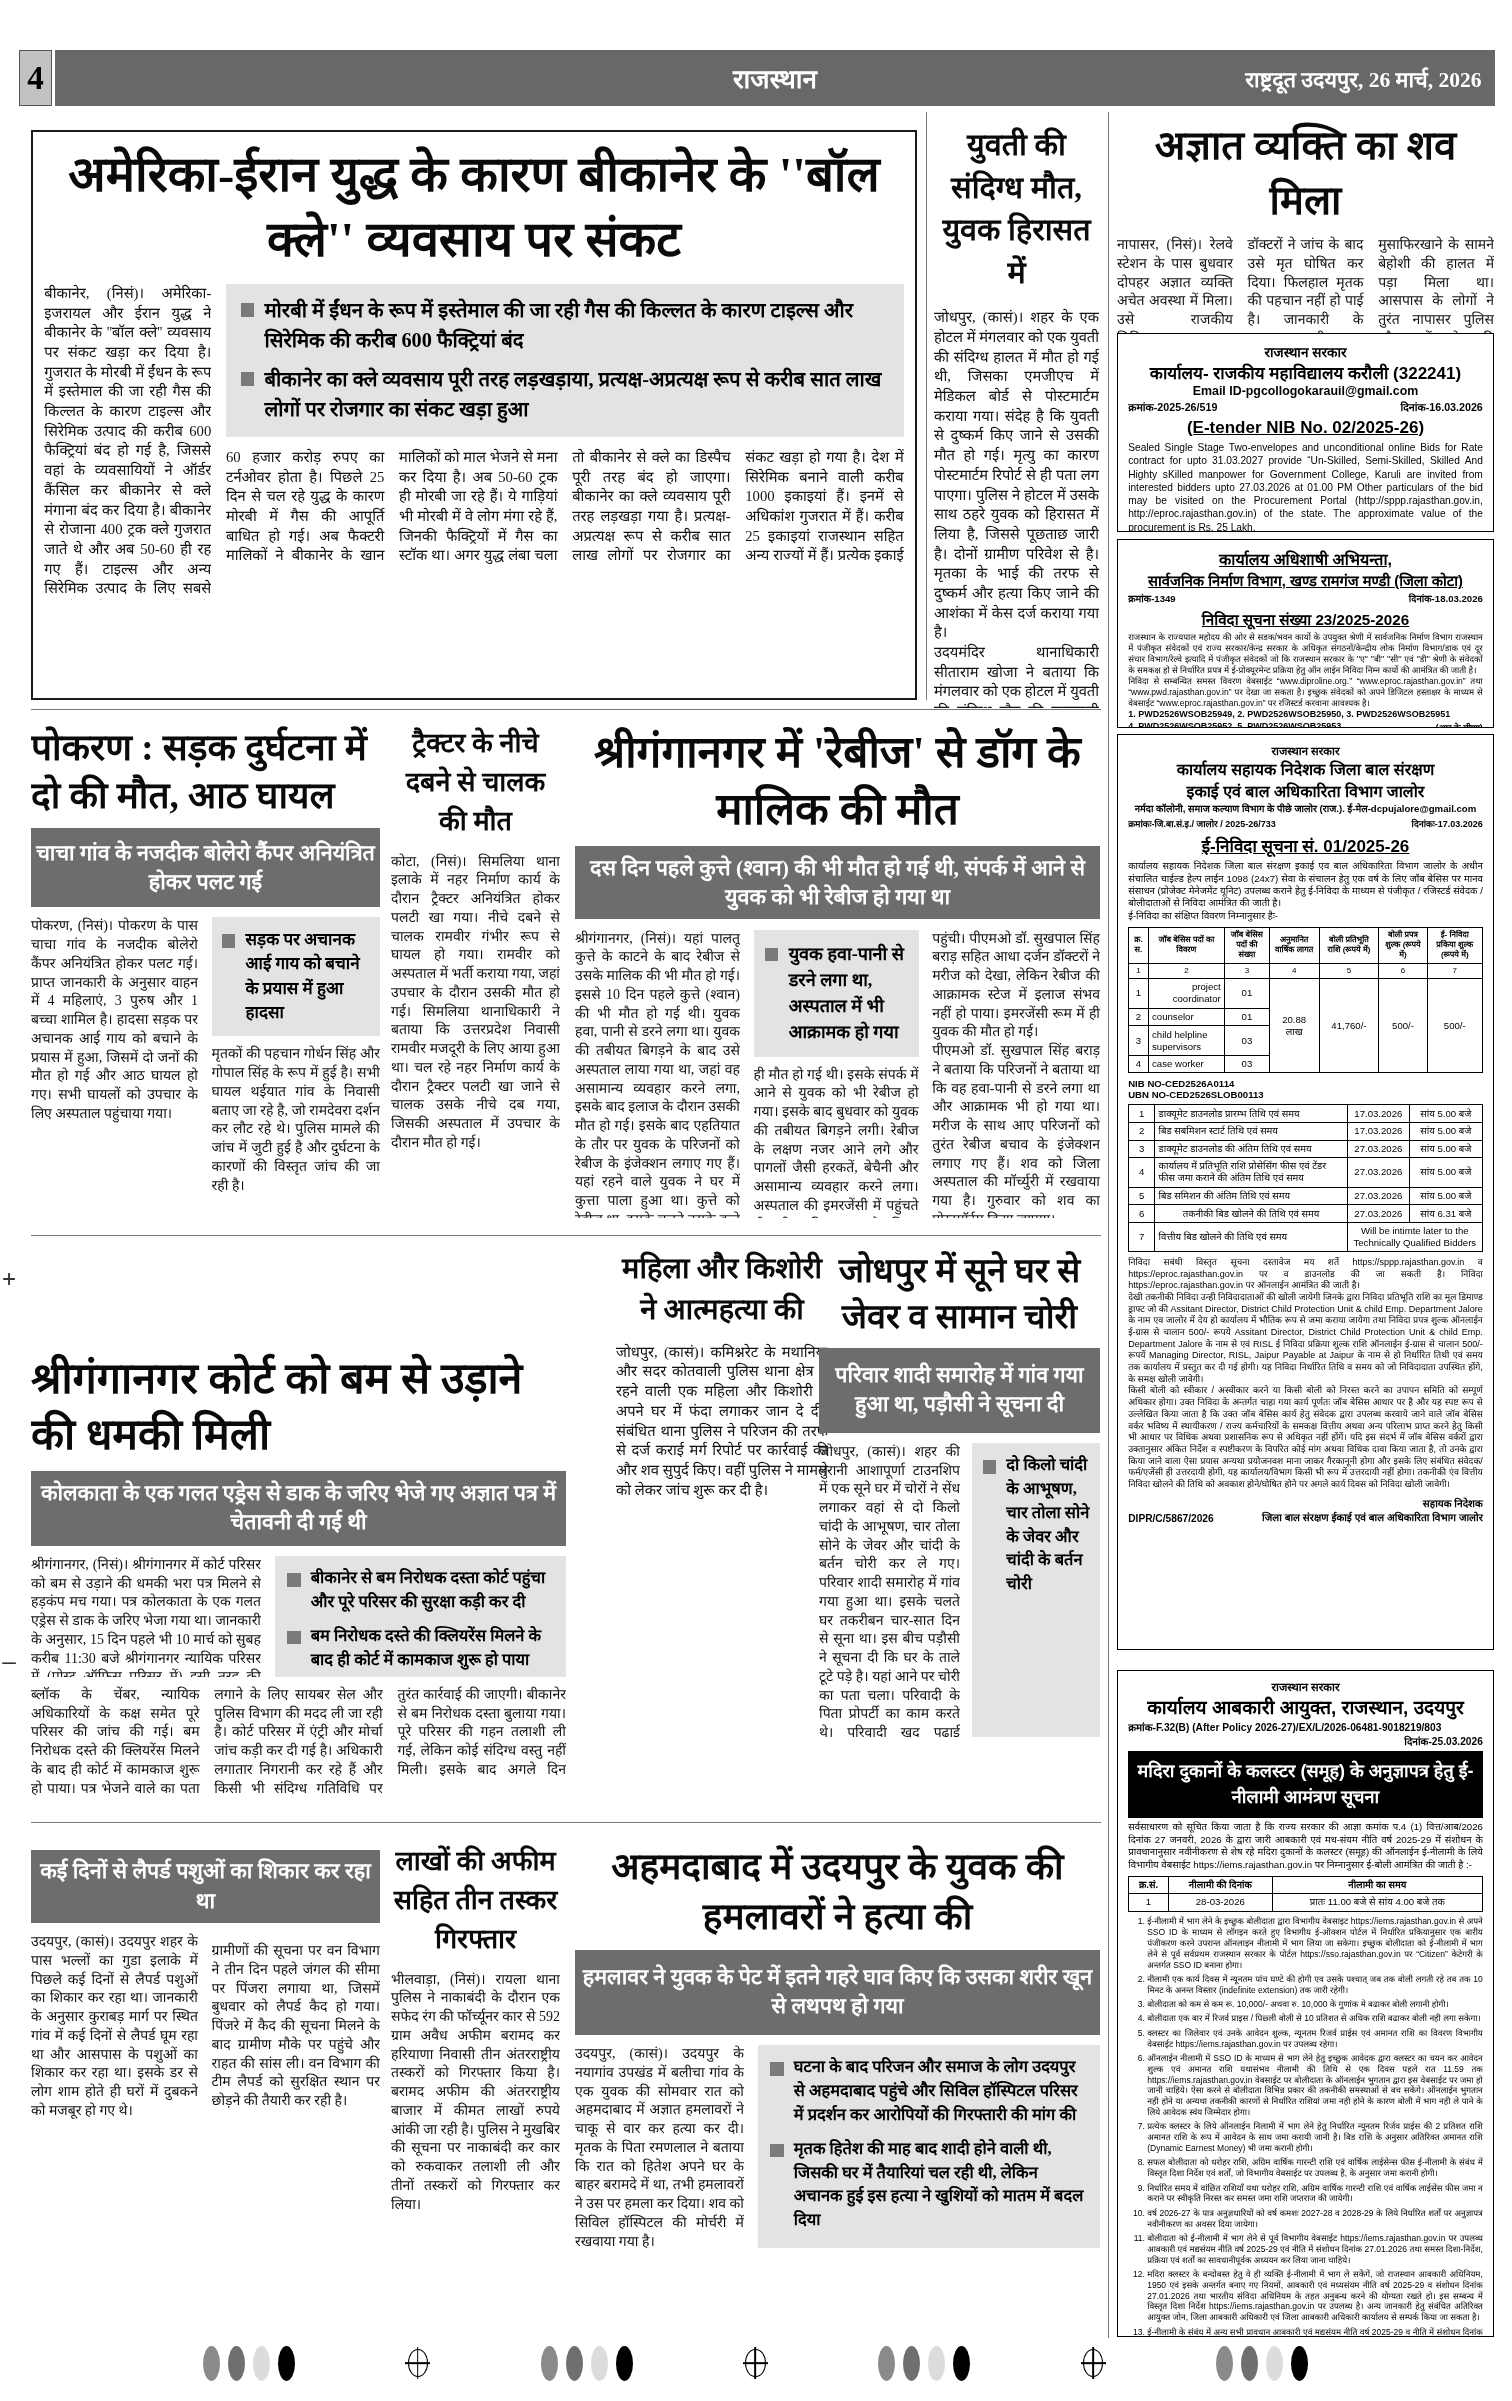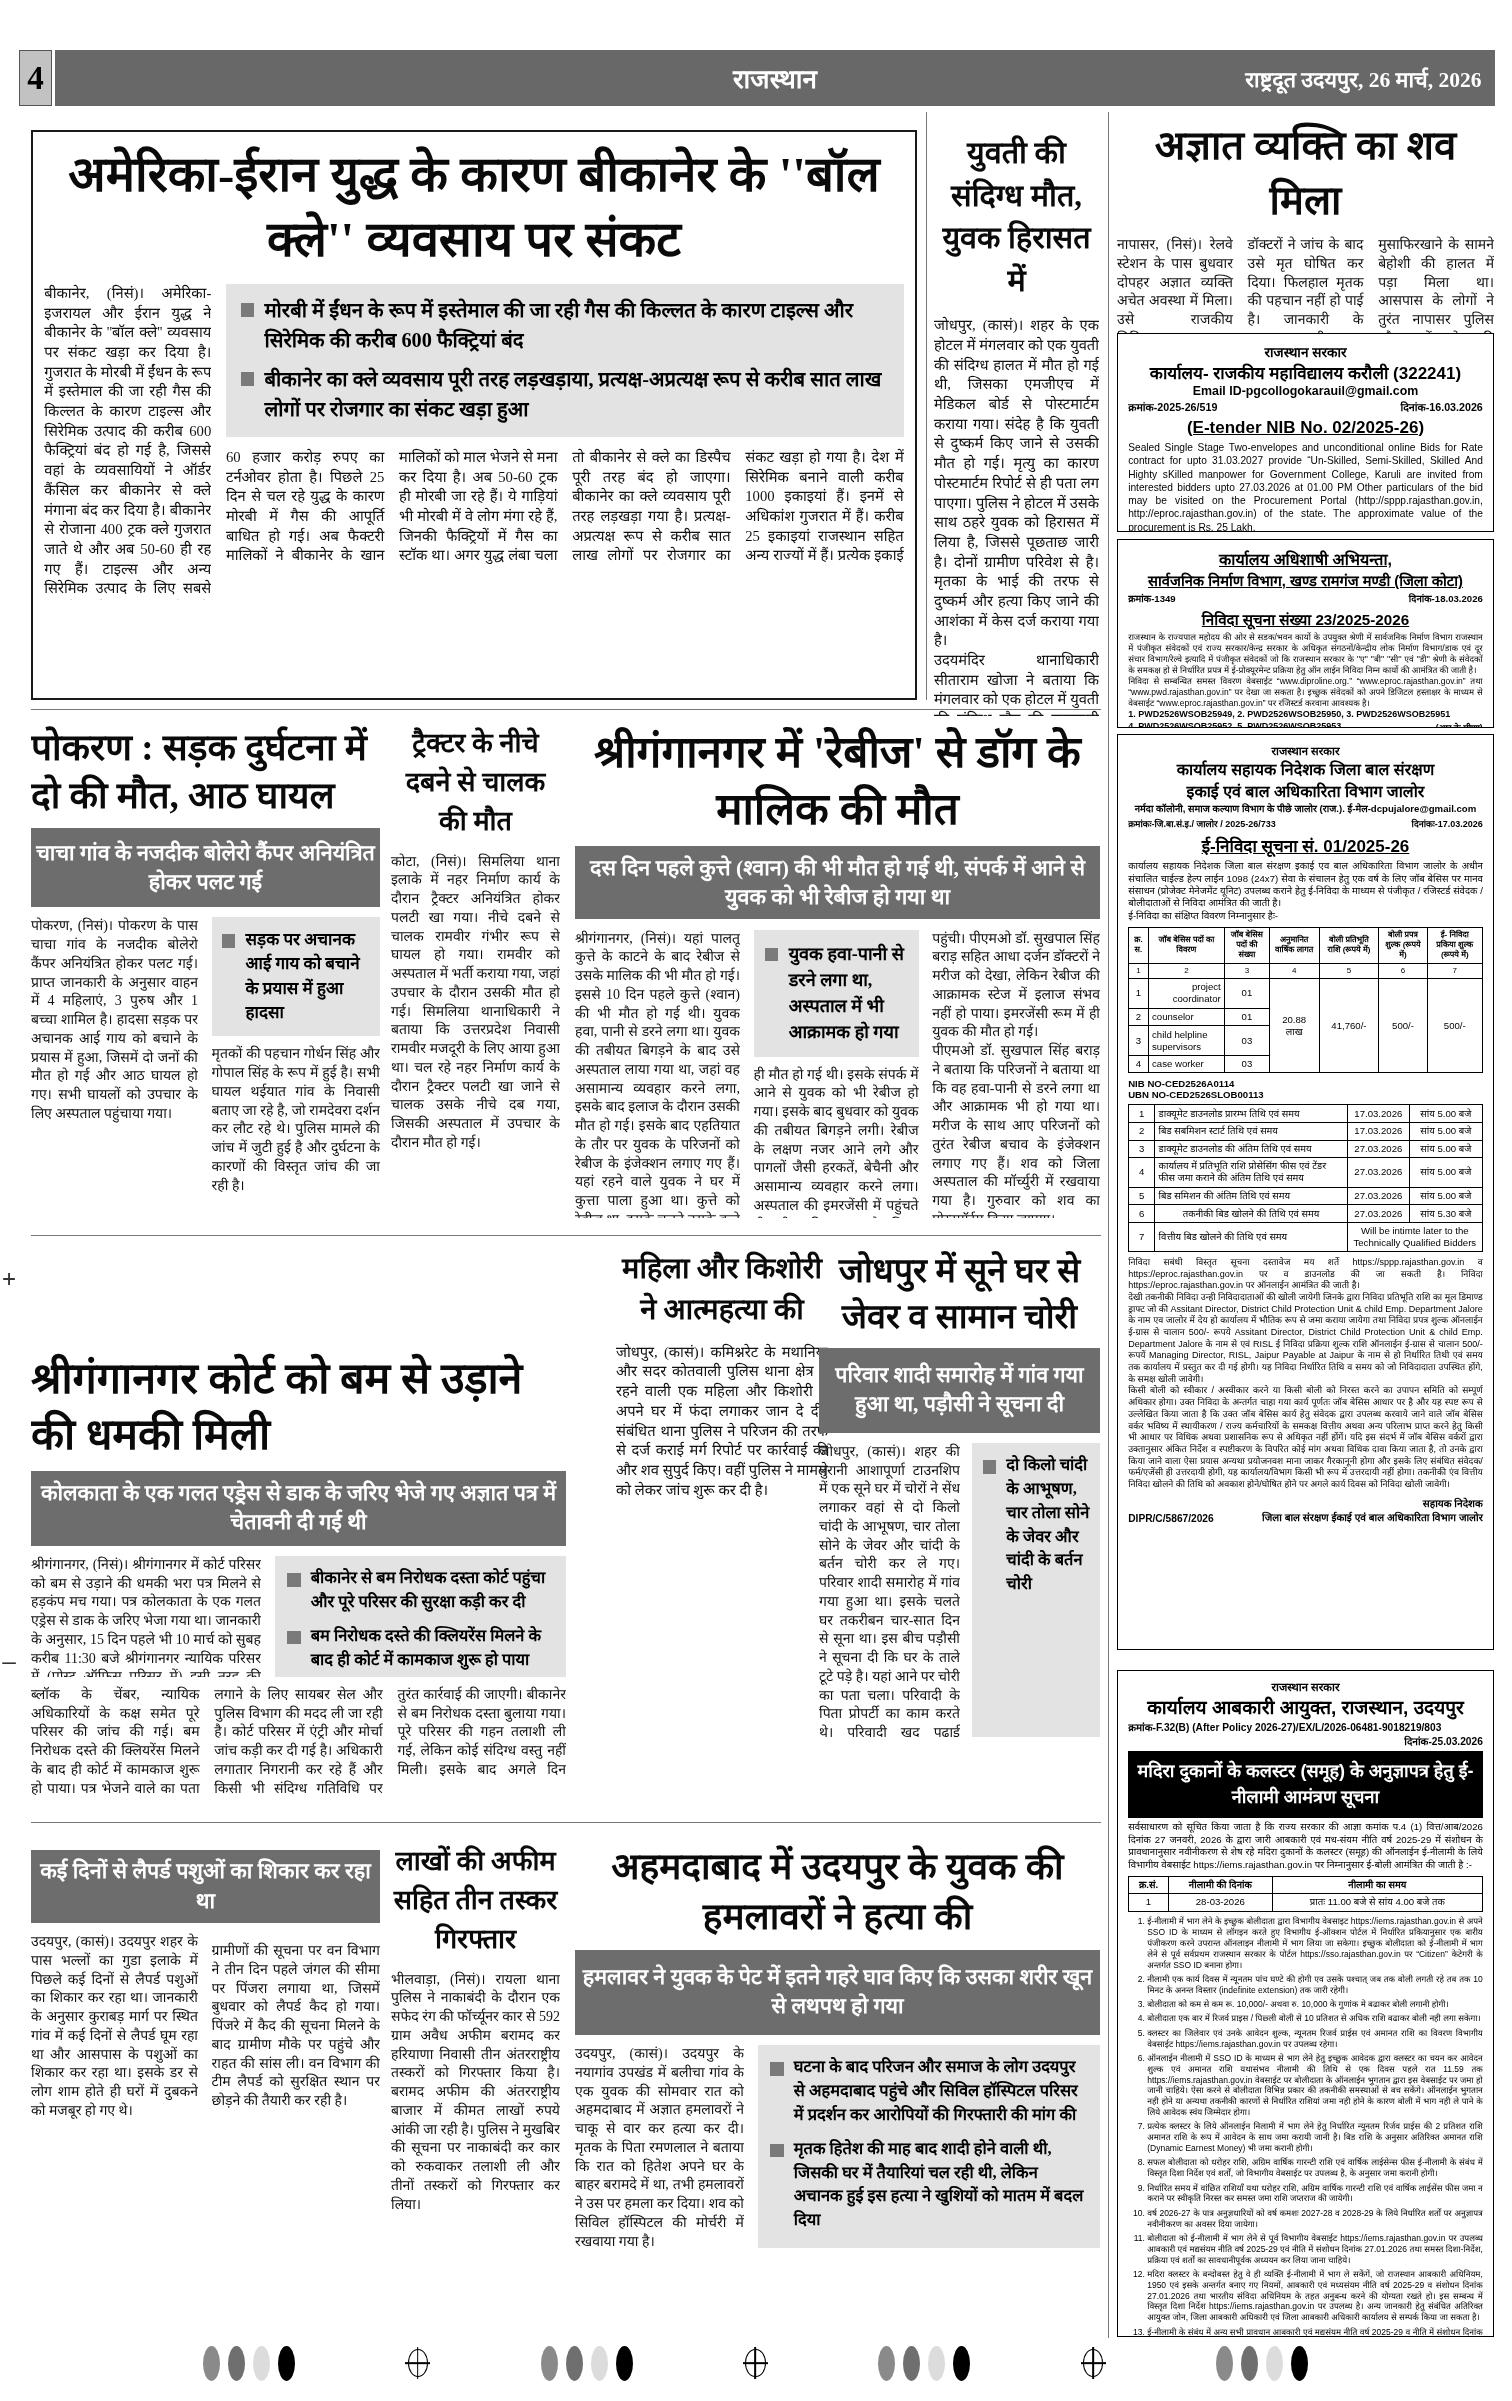--- a/index.html
+++ b/index.html
@@ -94,21 +94,21 @@
             <div class="itm">
               <span class="sq"></span>
               <span>बीकानेर का क्ले व्यवसाय पूरी तरह लड़खड़ाया, प्रत्यक्ष-अप्रत्यक्ष रूप से करीब सात लाख लोगों पर रोजगार का संकट खड़ा हुआ</span>
             </div>
           </div>
         <div class="body cols4" style="font-size:14.7px; height:129px; margin-top:11.3px;">60 हजार करोड़ रुपए का टर्नओवर होता है। पिछले 25 दिन से चल रहे युद्ध के कारण मोरबी में गैस की आपूर्ति बाधित हो गई। अब फैक्टरी मालिकों ने बीकानेर के खान मालिकों को माल भेजने से मना कर दिया है। अब 50-60 ट्रक ही मोरबी जा रहे हैं। ये गाड़ियां भी मोरबी में वे लोग मंगा रहे हैं, जिनकी फैक्ट्रियों में गैस का स्टॉक था। अगर युद्ध लंबा चला तो बीकानेर से क्ले का डिस्पैच पूरी तरह बंद हो जाएगा। बीकानेर का क्ले व्यवसाय पूरी तरह लड़खड़ा गया है। प्रत्यक्ष-अप्रत्यक्ष रूप से करीब सात लाख लोगों पर रोजगार का संकट खड़ा हो गया है। देश में सिरेमिक बनाने वाली करीब 1000 इकाइयां हैं। इनमें से अधिकांश गुजरात में हैं। करीब 25 इकाइयां राजस्थान सहित अन्य राज्यों में हैं। प्रत्येक इकाई रोजाना औसतन 20,000 वर्ग मी. टाइल्स का उत्पादन करती है। इसके लिए रोजाना 25 मीट्रिक टन क्ले की आवश्यकता होती है। बीकानेर में 241 खानें हैं तो उनसे जुड़े लोगों के रोजगार पर संकट खड़ा हो जाएगा। मोरबी के जो फैक्टरी मालिक 50-60 गाड़ियां क्ले मंगा रहे हैं, वो भी जल्दी ही बंद कर देंगे। मनोज एरवाड़ियां, सिरेमिक एसेसिएशन अध्यक्ष, मोरबी, गुजरात ने बताया कि मोरबी में टाइल्स और सिरेमिक की करीब 600 इकाइयां बंद कर दी गई हैं। जब तक गैस की किल्लत दूर नहीं हो जाती, इन्हें शुरू करना मुश्किल होगा। बीकानेर के क्ले व्यवसायियों को डिस्पैच रोक देने के लिए कहा गया है। जिन फैक्ट्रियों में गैस का स्टॉक है, केवल वही क्ले मंगा रहे हैं। गैस आपूर्ति सुचारू होने के बाद भी सिरेमिक व्यवसाय पटरी पर आने में 4-6 माह का समय लगेगा। एमपी पुरोहित, खनि अभियंता, बीकानेर का कहना है कि रवन्ना और उत्पादन के आंकड़ों के मुताबिक क्ले का डिस्पैच सामान्य से कम होता जा रहा है। इसका बड़ा कारण मोरबी में सिरेमिक इकाइयों का बंद होना है।</div>
       </div>
     </div>
   </article>
 
-  <article class="abs" style="left:934px; top:132px; width:165px; height:584px; overflow:hidden;">
+  <article class="abs" style="left:934px; top:124px; width:165px; height:584px; overflow:hidden;">
     <h2 class="hl ctr" style="font-size:30.5px; line-height:1.4;">युवती की संदिग्ध मौत, युवक हिरासत में</h2>
     <div class="body pre" style="font-size:14.7px; margin-top:13.6px;">जोधपुर, (कासं)। शहर के एक होटल में मंगलवार को एक युवती की संदिग्ध हालत में मौत हो गई थी, जिसका एमजीएच में मेडिकल बोर्ड से पोस्टमार्टम कराया गया। संदेह है कि युवती से दुष्कर्म किए जाने से उसकी मौत हो गई। मृत्यु का कारण पोस्टमार्टम रिपोर्ट से ही पता लग पाएगा। पुलिस ने होटल में उसके साथ ठहरे युवक को हिरासत में लिया है, जिससे पूछताछ जारी है। दोनों ग्रामीण परिवेश से है। मृतका के भाई की तरफ से दुष्कर्म और हत्या किए जाने की आशंका में केस दर्ज कराया गया है।
 उदयमंदिर थानाधिकारी सीताराम खोजा ने बताया कि मंगलवार को एक होटल में युवती की संदिग्ध मौत की जानकारी पर पुलिस वहां पर पहुंची थी। शव को बाद में एमजीएच मोर्चरी में रखवाया गया, जिसका आज मेडिकल बोर्ड से पोस्टमार्टम करवाया। मौत का कारण पोस्टमार्टम रिपोर्ट से ही पता लग पाएगा। मृतका के भाई ने एक युवक पर जोकि होटल में उसकी बहन के साथ ठहरा था, आशंका जताई है।</div>
   </article>
 
   <article class="abs" style="left:1117px; top:116px; width:377px; height:209px; over">
     <h2 class="hl ctr" style="font-size:40px;">अज्ञात व्यक्ति का शव मिला</h2>
     <div class="body cols3" style="font-size:14px; height:142px; margin-top:10.2px;">नापासर, (निसं)। रेलवे स्टेशन के पास बुधवार दोपहर अज्ञात व्यक्ति अचेत अवस्था में मिला। उसे राजकीय चिकित्सालय नापासर ले जाया गया, जहां डॉक्टरों ने जांच के बाद उसे मृत घोषित कर दिया। फिलहाल मृतक की पहचान नहीं हो पाई है। जानकारी के अनुसार, करीब 50 वर्षीय यह व्यक्ति मुसाफिरखाने के सामने बेहोशी की हालत में पड़ा मिला था। आसपास के लोगों ने तुरंत नापासर पुलिस और एम्बुलेंस को इसकी सूचना दी। सूचना मिलने पर नापासर थाना पुलिस के ड्यूटी ऑफिसर रिखब दास मौके पर पहुंचे और आवश्यक कार्रवाई की।</div>
   </article>
 
@@ -238,21 +238,21 @@
             <td style="width:26px;">5</td>
             <td style="text-align:left;">बिड समिशन की अंतिम तिथि एवं समय</td>
             <td style="width:62px;">27.03.2026</td>
             <td style="width:73px;">सांय 5.00 बजे</td>
           </tr>
 
           <tr>
             <td style="width:26px;">6</td>
             <td style="text-align:center;">तकनीकी बिड खोलने की तिथि एवं समय</td>
             <td style="width:62px;">27.03.2026</td>
-            <td style="width:73px;">सांय 5.30 बजे</td>
+            <td style="width:73px;">सांय 6.31 बजे</td>
           </tr>
         </tbody>
       <tbody>
         <tr>
           <td style="width:26px;">7</td>
           <td style="text-align:left;">वित्तीय बिड खोलने की तिथि एवं समय</td>
           <td colspan="2">Will be intimte later to the Technically Qualified Bidders</td>
         </tr>
       </tbody>
     </table>

